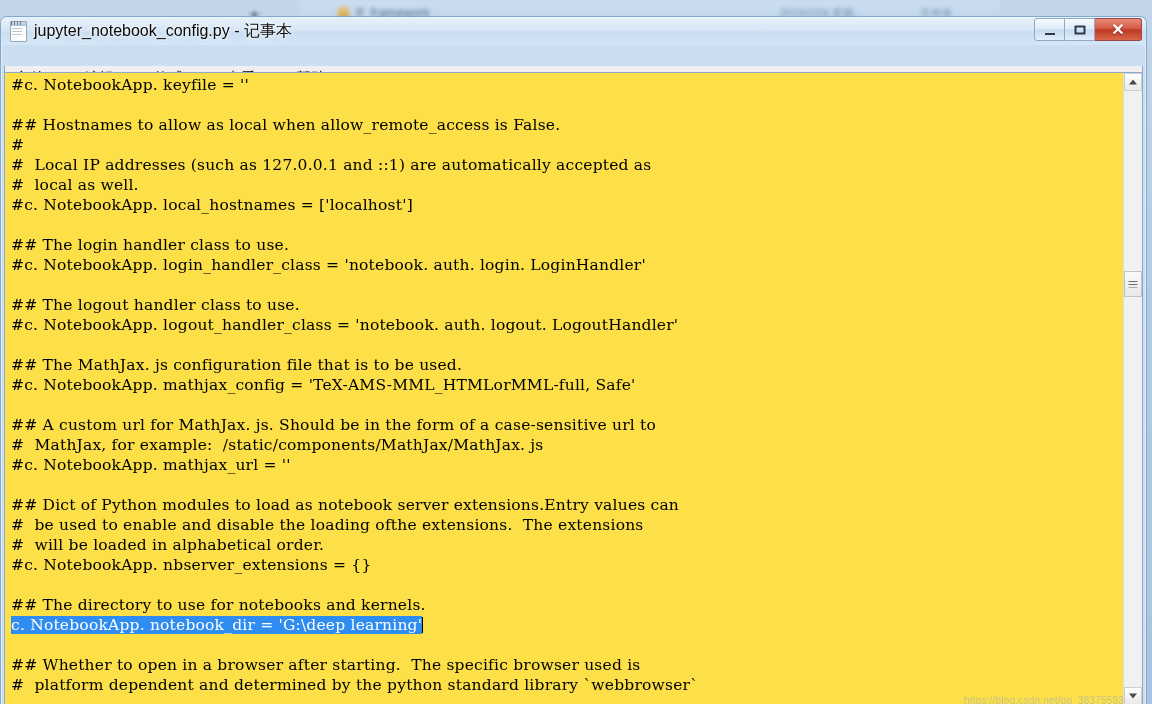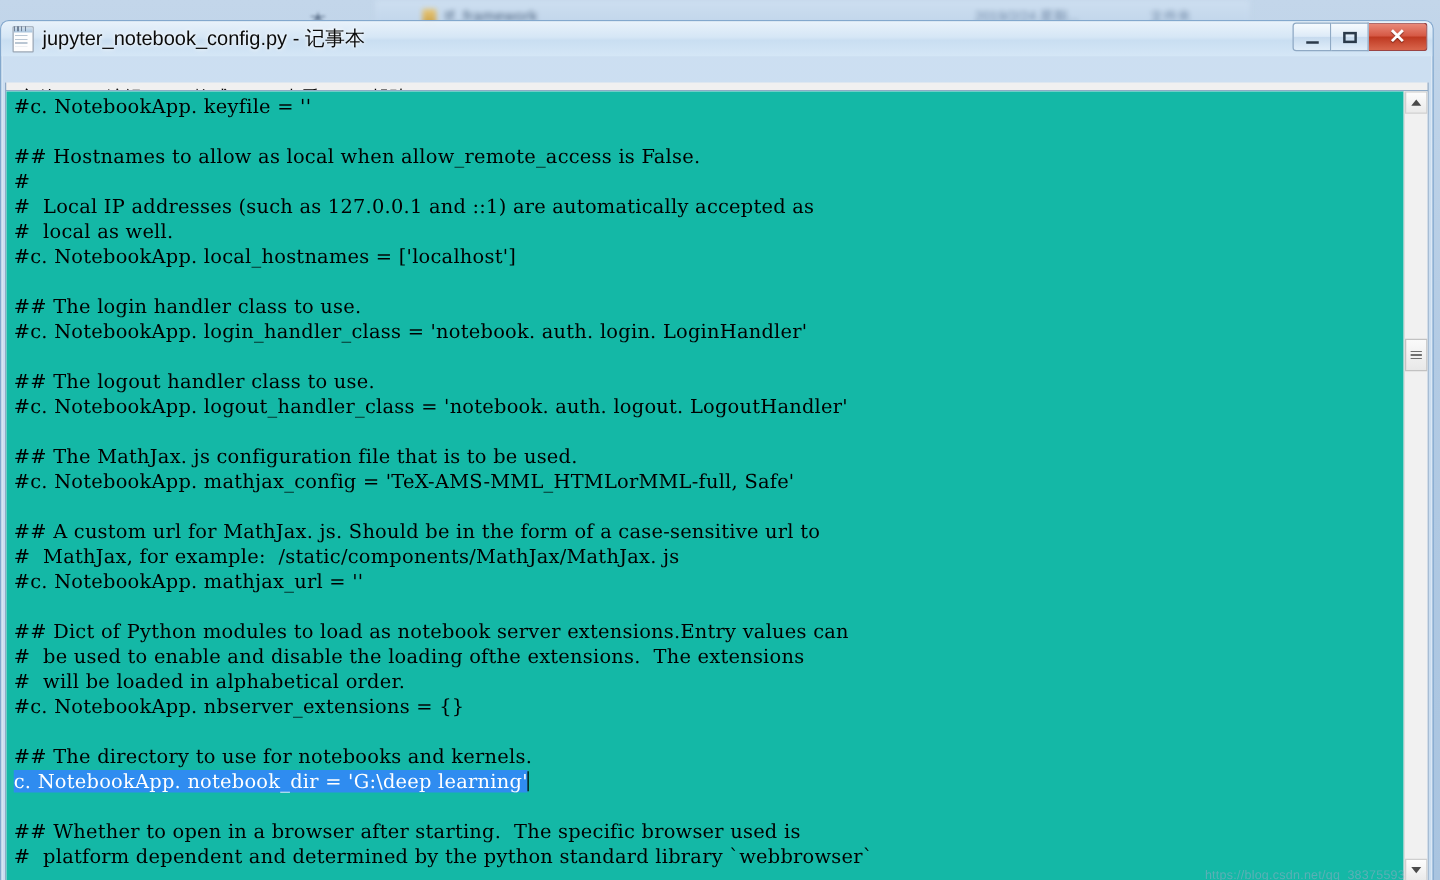--- a/index.html
+++ b/index.html
@@ -346,21 +346,21 @@
   <div id="menubar">
     <div class="menu-item">文件(F)</div>
     <div class="menu-item">编辑(E)</div>
     <div class="menu-item">格式(O)</div>
     <div class="menu-item">查看(V)</div>
     <div class="menu-item">帮助(H)</div>
   </div>
 
   <div id="editor-frame">
 
-    <div id="text-surface" style="background: #14b8a6;">
+    <div id="text-surface" style="background: #fde047;">
       <div id="code-text" style="color: rgb(0, 0, 0);"><div class="ln">#c. NotebookApp. keyfile = ''</div><div class="ln">&nbsp;</div><div class="ln">## Hostnames to allow as local when allow_remote_access is False.</div><div class="ln">#</div><div class="ln">#  Local IP addresses (such as 127.0.0.1 and ::1) are automatically accepted as</div><div class="ln">#  local as well.</div><div class="ln">#c. NotebookApp. local_hostnames = ['localhost']</div><div class="ln">&nbsp;</div><div class="ln">## The login handler class to use.</div><div class="ln">#c. NotebookApp. login_handler_class = 'notebook. auth. login. LoginHandler'</div><div class="ln">&nbsp;</div><div class="ln">## The logout handler class to use.</div><div class="ln">#c. NotebookApp. logout_handler_class = 'notebook. auth. logout. LogoutHandler'</div><div class="ln">&nbsp;</div><div class="ln">## The MathJax. js configuration file that is to be used.</div><div class="ln">#c. NotebookApp. mathjax_config = 'TeX-AMS-MML_HTMLorMML-full, Safe'</div><div class="ln">&nbsp;</div><div class="ln">## A custom url for MathJax. js. Should be in the form of a case-sensitive url to</div><div class="ln">#  MathJax, for example:  /static/components/MathJax/MathJax. js</div><div class="ln">#c. NotebookApp. mathjax_url = ''</div><div class="ln">&nbsp;</div><div class="ln">## Dict of Python modules to load as notebook server extensions.Entry values can</div><div class="ln">#  be used to enable and disable the loading ofthe extensions.  The extensions</div><div class="ln">#  will be loaded in alphabetical order.</div><div class="ln">#c. NotebookApp. nbserver_extensions = {}</div><div class="ln">&nbsp;</div><div class="ln">## The directory to use for notebooks and kernels.</div><div class="ln"><span class="sel" style="background: rgb(47, 140, 240); color: rgb(255, 255, 255);">c. NotebookApp. notebook_dir = 'G:\deep learning'</span><span class="caret"></span></div><div class="ln">&nbsp;</div><div class="ln">## Whether to open in a browser after starting.  The specific browser used is</div><div class="ln">#  platform dependent and determined by the python standard library `webbrowser`</div></div>
     </div>
 
     <div id="vscroll">
       <div class="sb-btn" id="sb-up">
         <span class="sb-arrow"></span>
       </div>
       <div id="sb-thumb">
         <span class="grip"></span>
       </div>

